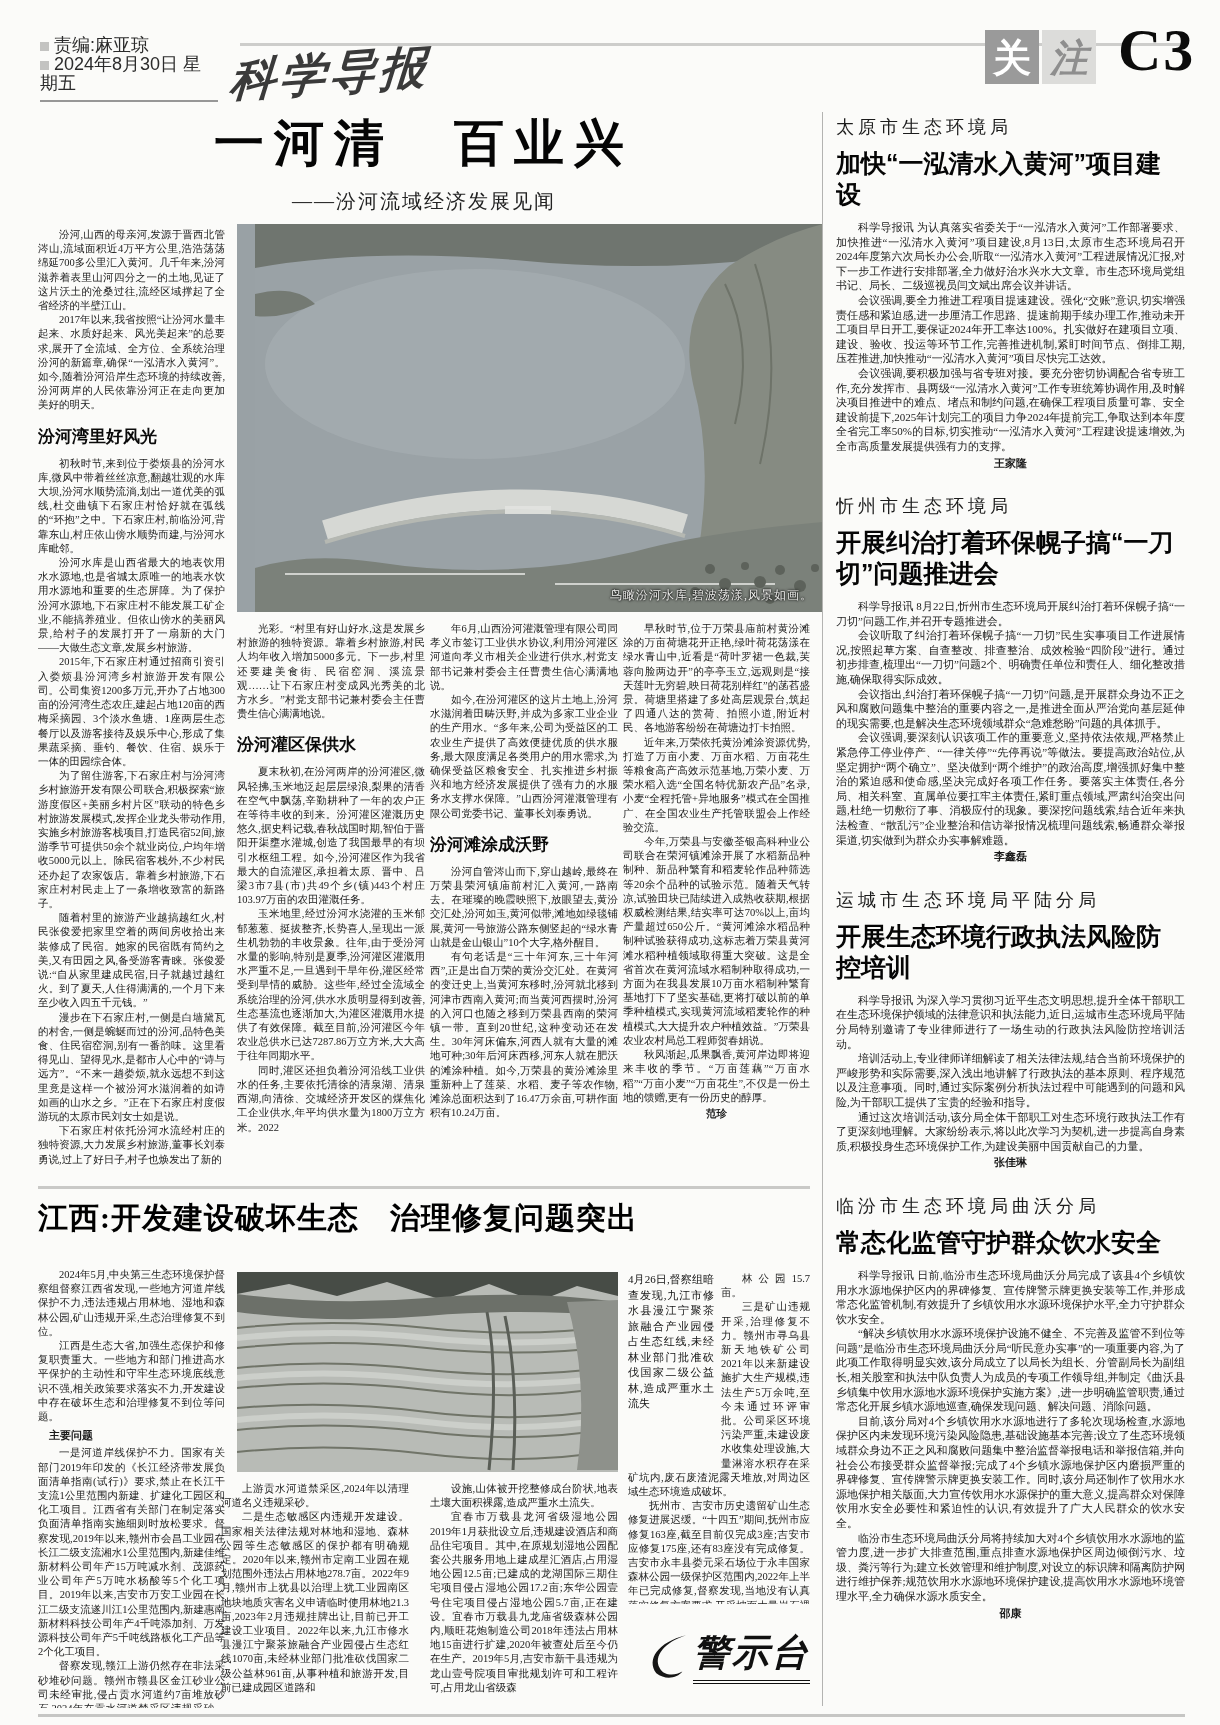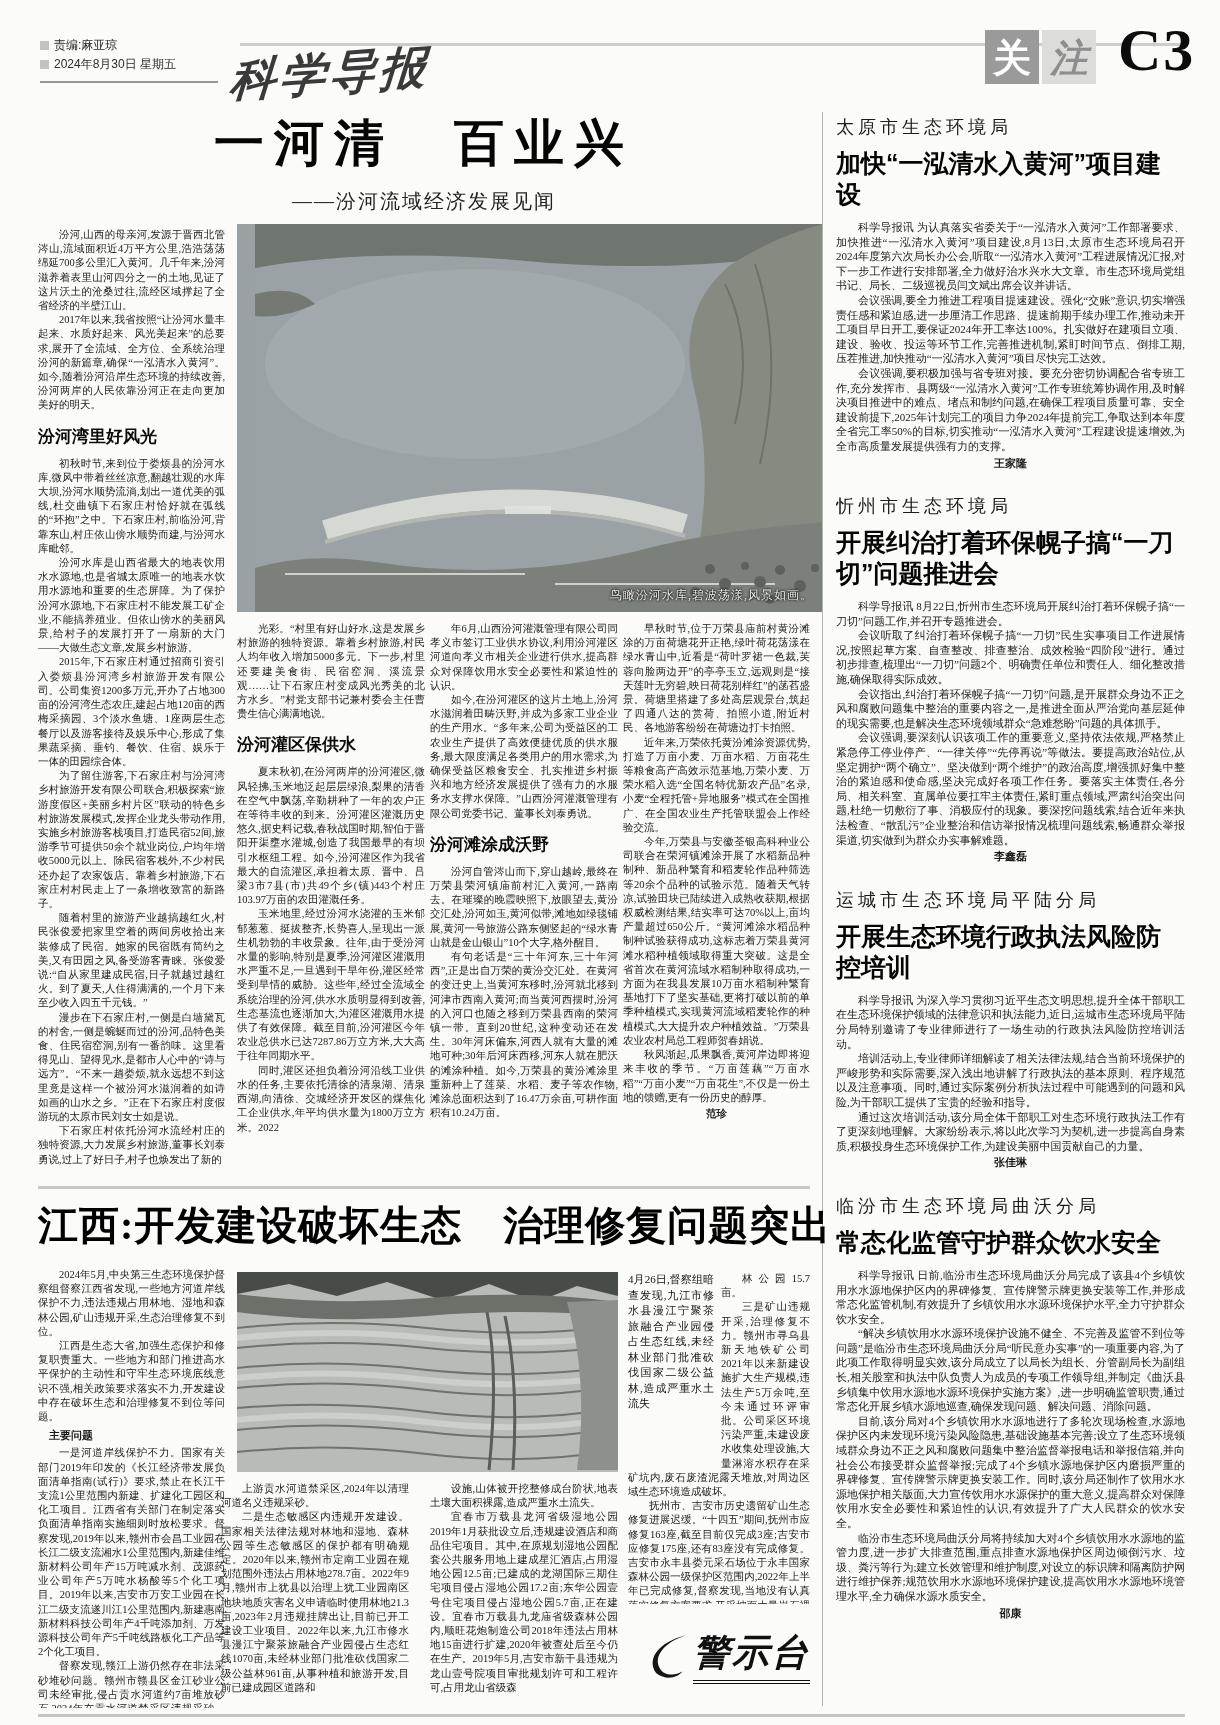--- a/index.html
+++ b/index.html
@@ -2,21 +2,21 @@
 <html><head>
 <meta charset="utf-8">
 <style>
   html,body{margin:0;padding:0;background:#e8e8e6;}
   .page{position:relative;width:1220px;height:1725px;background:#fbfbf9;margin:0 auto;
         font-family:"Liberation Serif","DejaVu Serif",serif;color:#1a1a1a;overflow:hidden;}
   .abs{position:absolute;}
   
   .top-rule{left:240px;top:43px;width:945px;height:3px;background:#cdcdcb;}
   .ed-block{left:40px;top:36px;width:178px;border-bottom:2px solid #979797;padding-bottom:7px;
-            font-size:12px;line-height:19px;color:#2b2b2b;font-family:"Liberation Sans",sans-serif;}
+            font-size:18px;line-height:19px;color:#2b2b2b;font-family:"Liberation Sans",sans-serif;}
   .sq{display:inline-block;width:9px;height:9px;background:#c3c3c1;margin-right:5px;vertical-align:middle;}
   .masthead{left:232px;top:50px;font-size:46px;font-weight:bold;font-style:italic;color:#3a3a3a;
             letter-spacing:4px;transform:rotate(-4deg) skewX(-8deg);transform-origin:left top;}
   .badge{width:54px;height:54px;text-align:center;line-height:56px;font-weight:bold;font-size:38px;
          font-family:"Liberation Sans",sans-serif;}
   .badge1{left:985px;top:30px;background:#9a9a9a;color:#ffffff;}
   .badge2{left:1042px;top:30px;background:#dcdcda;color:#8e8e8e;font-style:italic;}
   .pageno{left:1102px;top:16px;font-size:60px;font-weight:bold;letter-spacing:2px;color:#0c0c0c;margin-left:16px;}
   
   .m-headline{left:38px;top:110px;width:772px;text-align:center;font-size:50px;font-weight:bold;
@@ -40,21 +40,21 @@
   .div-v{left:822px;top:112px;width:1px;height:1594px;background:#b3b3b1;}
   .bottom-rule{left:38px;top:1714px;width:1147px;height:3px;background:#c6c6c4;}
   
   .sidebar{left:836px;top:115px;width:349px;height:1596px;overflow:hidden;}
   .sb-article{margin-bottom:24px;}
   .sb-dept{font-size:18px;letter-spacing:4px;color:#1c1c1c;margin-bottom:9px;}
   .sb-headline{font-family:"Liberation Sans","DejaVu Sans",sans-serif;font-weight:bold;font-size:25px;
                line-height:31px;color:#050505;margin-bottom:10px;}
   .sb-body{font-size:11px;line-height:14.6px;}
   
-  .b-headline{left:38px;top:1198px;width:772px;font-size:40px;font-weight:bold;letter-spacing:1px;
+  .b-headline{left:38px;top:1198px;width:772px;font-size:30px;font-weight:bold;letter-spacing:1px;
               color:#000;white-space:nowrap;}
   .photo-bottom{left:237px;top:1272px;width:381px;height:200px;overflow:hidden;background:#b9bcb8;}
   .bcol{overflow:hidden;font-size:10.5px;line-height:14.2px;}
   .bcol1{left:38px;top:1268px;width:187px;height:440px;}
   .bcol2{left:221px;top:1482px;width:188px;height:226px;}
   .bcol3{left:430px;top:1482px;width:188px;height:226px;}
   .bcol4{left:628px;top:1272px;width:182px;height:436px;}
   .cap-float{float:left;width:86px;height:188px;margin:0 7px 4px 0;font-size:11px;line-height:15.5px;
              text-align:justify;color:#111;}
   
@@ -124,21 +124,21 @@
       <div class="para">下石家庄村依托汾河水流经村庄的独特资源,大力发展乡村旅游,董事长刘泰勇说,过上了好日子,村子也焕发出了新的</div>
     </div>
   <div class="abs mcol mcol2">
       <div class="para">光彩。“村里有好山好水,这是发展乡村旅游的独特资源。靠着乡村旅游,村民人均年收入增加5000多元。下一步,村里还要建美食街、民宿窑洞、溪流景观……让下石家庄村变成风光秀美的北方水乡。”村党支部书记兼村委会主任曹贵生信心满满地说。</div>
       <div class="subhead">汾河灌区保供水</div>
       <div class="para">夏末秋初,在汾河两岸的汾河灌区,微风轻拂,玉米地泛起层层绿浪,梨果的清香在空气中飘荡,辛勤耕种了一年的农户正在等待丰收的到来。汾河灌区灌溉历史悠久,据史料记载,春秋战国时期,智伯于晋阳开渠壅水灌城,创造了我国最早的有坝引水枢纽工程。如今,汾河灌区作为我省最大的自流灌区,承担着太原、晋中、吕梁3市7县(市)共49个乡(镇)443个村庄103.97万亩的农田灌溉任务。</div>
       <div class="para">玉米地里,经过汾河水浇灌的玉米郁郁葱葱、挺拔整齐,长势喜人,呈现出一派生机勃勃的丰收景象。往年,由于受汾河水量的影响,特别是夏季,汾河灌区灌溉用水严重不足,一旦遇到干旱年份,灌区经常受到旱情的威胁。这些年,经过全流域全系统治理的汾河,供水水质明显得到改善,生态基流也逐渐加大,为灌区灌溉用水提供了有效保障。截至目前,汾河灌区今年农业总供水已达7287.86万立方米,大大高于往年同期水平。</div>
       <div class="para">同时,灌区还担负着汾河沿线工业供水的任务,主要依托清徐的清泉湖、清泉西湖,向清徐、交城经济开发区的煤焦化工企业供水,年平均供水量为1800万立方米。2022</div>
     </div>
   <div class="abs mcol mcol3">
-      <div class="para">年6月,山西汾河灌溉管理有限公司同孝义市签订工业供水协议,利用汾河灌区河道向孝义市相关企业进行供水,提高群众对保障饮用水安全必要性和紧迫性的认识。</div>
+      <div class="para">年6月,山西汾河灌溉管理有限公司同孝义市签订工业供水协议,利用汾河灌区河道向孝义市相关企业进行供水,村党支部书记兼村委会主任曹贵生信心满满地说。</div>
       <div class="para">如今,在汾河灌区的这片土地上,汾河水滋润着田畴沃野,并成为多家工业企业的生产用水。“多年来,公司为受益区的工农业生产提供了高效便捷优质的供水服务,最大限度满足各类用户的用水需求,为确保受益区粮食安全、扎实推进乡村振兴和地方经济发展提供了强有力的水服务水支撑水保障。”山西汾河灌溉管理有限公司党委书记、董事长刘泰勇说。</div>
       <div class="subhead">汾河滩涂成沃野</div>
       <div class="para">汾河自管涔山而下,穿山越岭,最终在万荣县荣河镇庙前村汇入黄河,一路南去。在璀璨的晚霞映照下,放眼望去,黄汾交汇处,汾河如玉,黄河似带,滩地如绿毯铺展,黄河一号旅游公路东侧竖起的“绿水青山就是金山银山”10个大字,格外醒目。</div>
       <div class="para">有句老话是“三十年河东,三十年河西”,正是出自万荣的黄汾交汇处。在黄河的变迁史上,当黄河东移时,汾河就北移到河津市西南入黄河;而当黄河西摆时,汾河的入河口也随之移到万荣县西南的荣河镇一带。直到20世纪,这种变动还在发生。30年河床偏东,河西人就有大量的滩地可种;30年后河床西移,河东人就在肥沃的滩涂种植。如今,万荣县的黄汾滩涂里重新种上了莲菜、水稻、麦子等农作物,滩涂总面积达到了16.47万余亩,可耕作面积有10.24万亩。</div>
     </div>
   <div class="abs mcol mcol4">
       <div class="para">早秋时节,位于万荣县庙前村黄汾滩涂的万亩荷塘花开正艳,绿叶荷花荡漾在绿水青山中,近看是“荷叶罗裙一色裁,芙蓉向脸两边开”的亭亭玉立,远观则是“接天莲叶无穷碧,映日荷花别样红”的菡萏盛景。荷塘里搭建了多处高层观景台,筑起了四通八达的赏荷、拍照小道,附近村民、各地游客纷纷在荷塘边打卡拍照。</div>
       <div class="para">近年来,万荣依托黄汾滩涂资源优势,打造了万亩小麦、万亩水稻、万亩花生等粮食高产高效示范基地,万荣小麦、万荣水稻入选“全国名特优新农产品”名录,小麦“全程托管+异地服务”模式在全国推广、在全国农业生产托管联盟会上作经验交流。</div>
       <div class="para">今年,万荣县与安徽荃银高科种业公司联合在荣河镇滩涂开展了水稻新品种制种、新品种繁育和稻麦轮作品种筛选等20余个品种的试验示范。随着天气转凉,试验田块已陆续进入成熟收获期,根据权威检测结果,结实率可达70%以上,亩均产量超过650公斤。“黄河滩涂水稻品种制种试验获得成功,这标志着万荣县黄河滩水稻种植领域取得重大突破。这是全省首次在黄河流域水稻制种取得成功,一方面为在我县发展10万亩水稻制种繁育基地打下了坚实基础,更将打破以前的单季种植模式,实现黄河流域稻麦轮作的种植模式,大大提升农户种植效益。”万荣县农业农村局总工程师贺春娟说。</div>
       <div class="para">秋风渐起,瓜果飘香,黄河岸边即将迎来丰收的季节。“万亩莲藕”“万亩水稻”“万亩小麦”“万亩花生”,不仅是一份土地的馈赠,更有一份历史的醇厚。</div>

